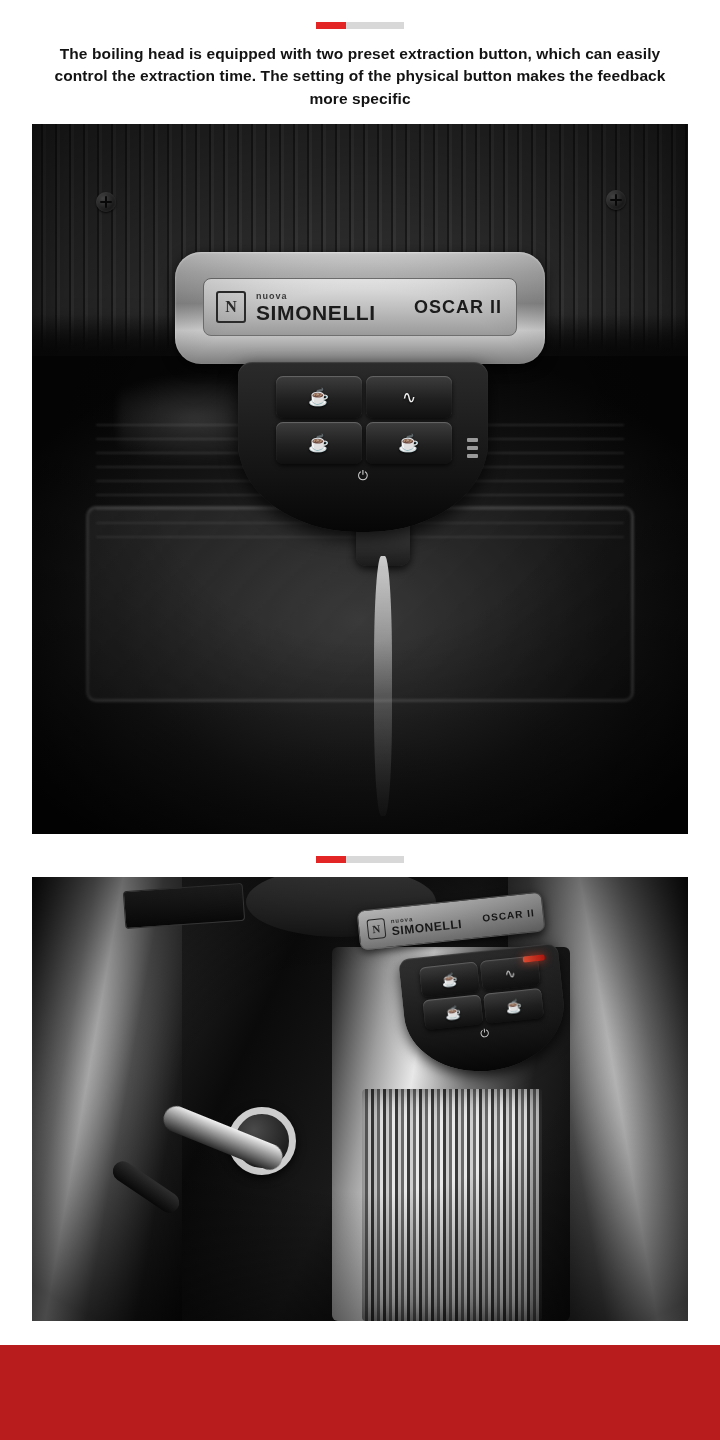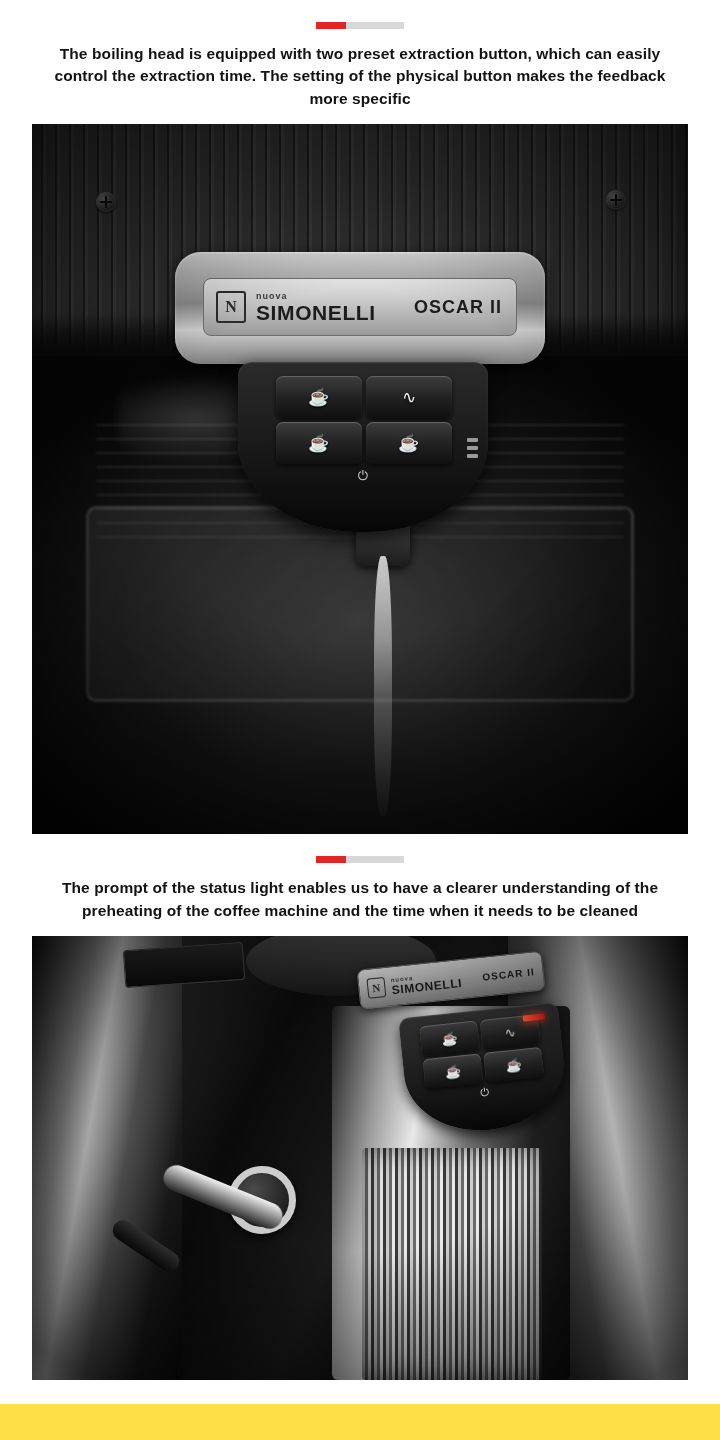--- a/index.html
+++ b/index.html
@@ -11,21 +11,21 @@
     width: 720px;
     height: 1440px;
     font-family: "Liberation Sans", sans-serif;
     color: #1a1a1a;
     overflow: hidden;
   }
   .page {
     width: 720px;
     height: 1440px;
     position: relative;
-    background: #fde047;
+    background: #b91c1c;
   }
 
   
   .section {
     width: 720px;
     background: #ffffff;
   }
 
   .divider-wrap {
     display: flex;
@@ -501,21 +501,20 @@
 
   <div class="section">
 
     <div class="divider-wrap">
       <div class="divider">
         <div class="seg-red"></div>
         <div class="seg-grey"></div>
       </div>
     </div>
 
-    <div class="caption">The prompt of the status light enables us to have a clearer understanding of the preheating of the coffee machine and the time when it needs to be cleaned</div>
 
     <div class="photo photo-2">
       <div class="p2-bg"></div>
       <div class="p2-left-chrome"></div>
       <div class="p2-right-chrome"></div>
       <div class="p2-hopper"></div>
       <div class="p2-screen"></div>
       <div class="p2-body"></div>
       <div class="p2-column"></div>
 

